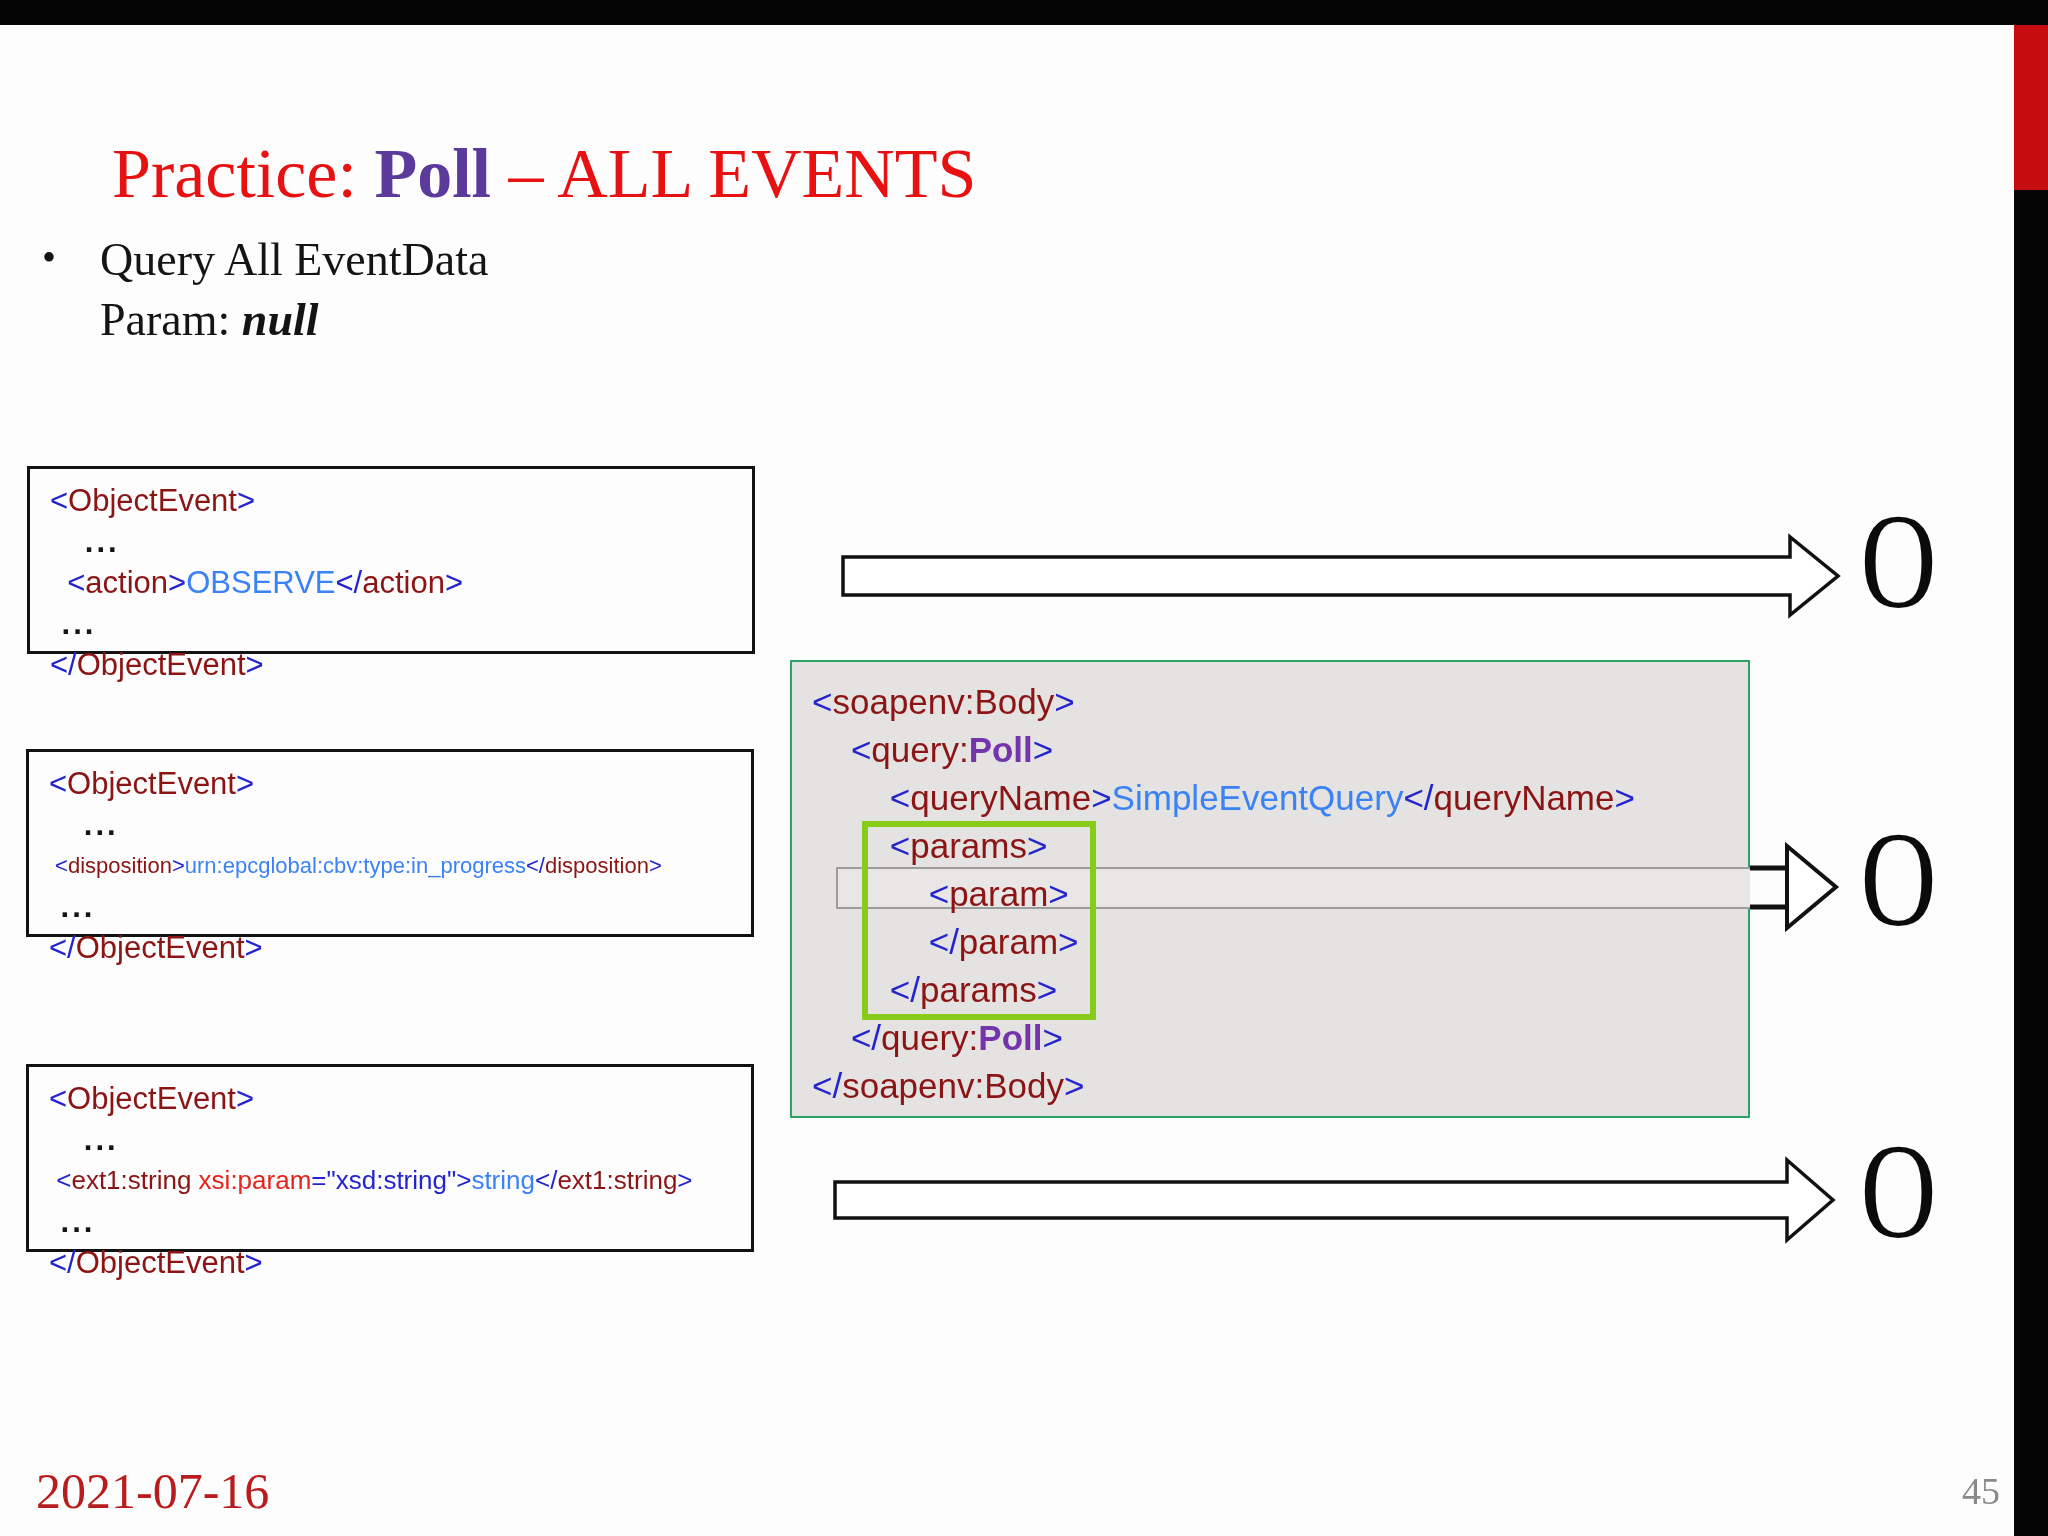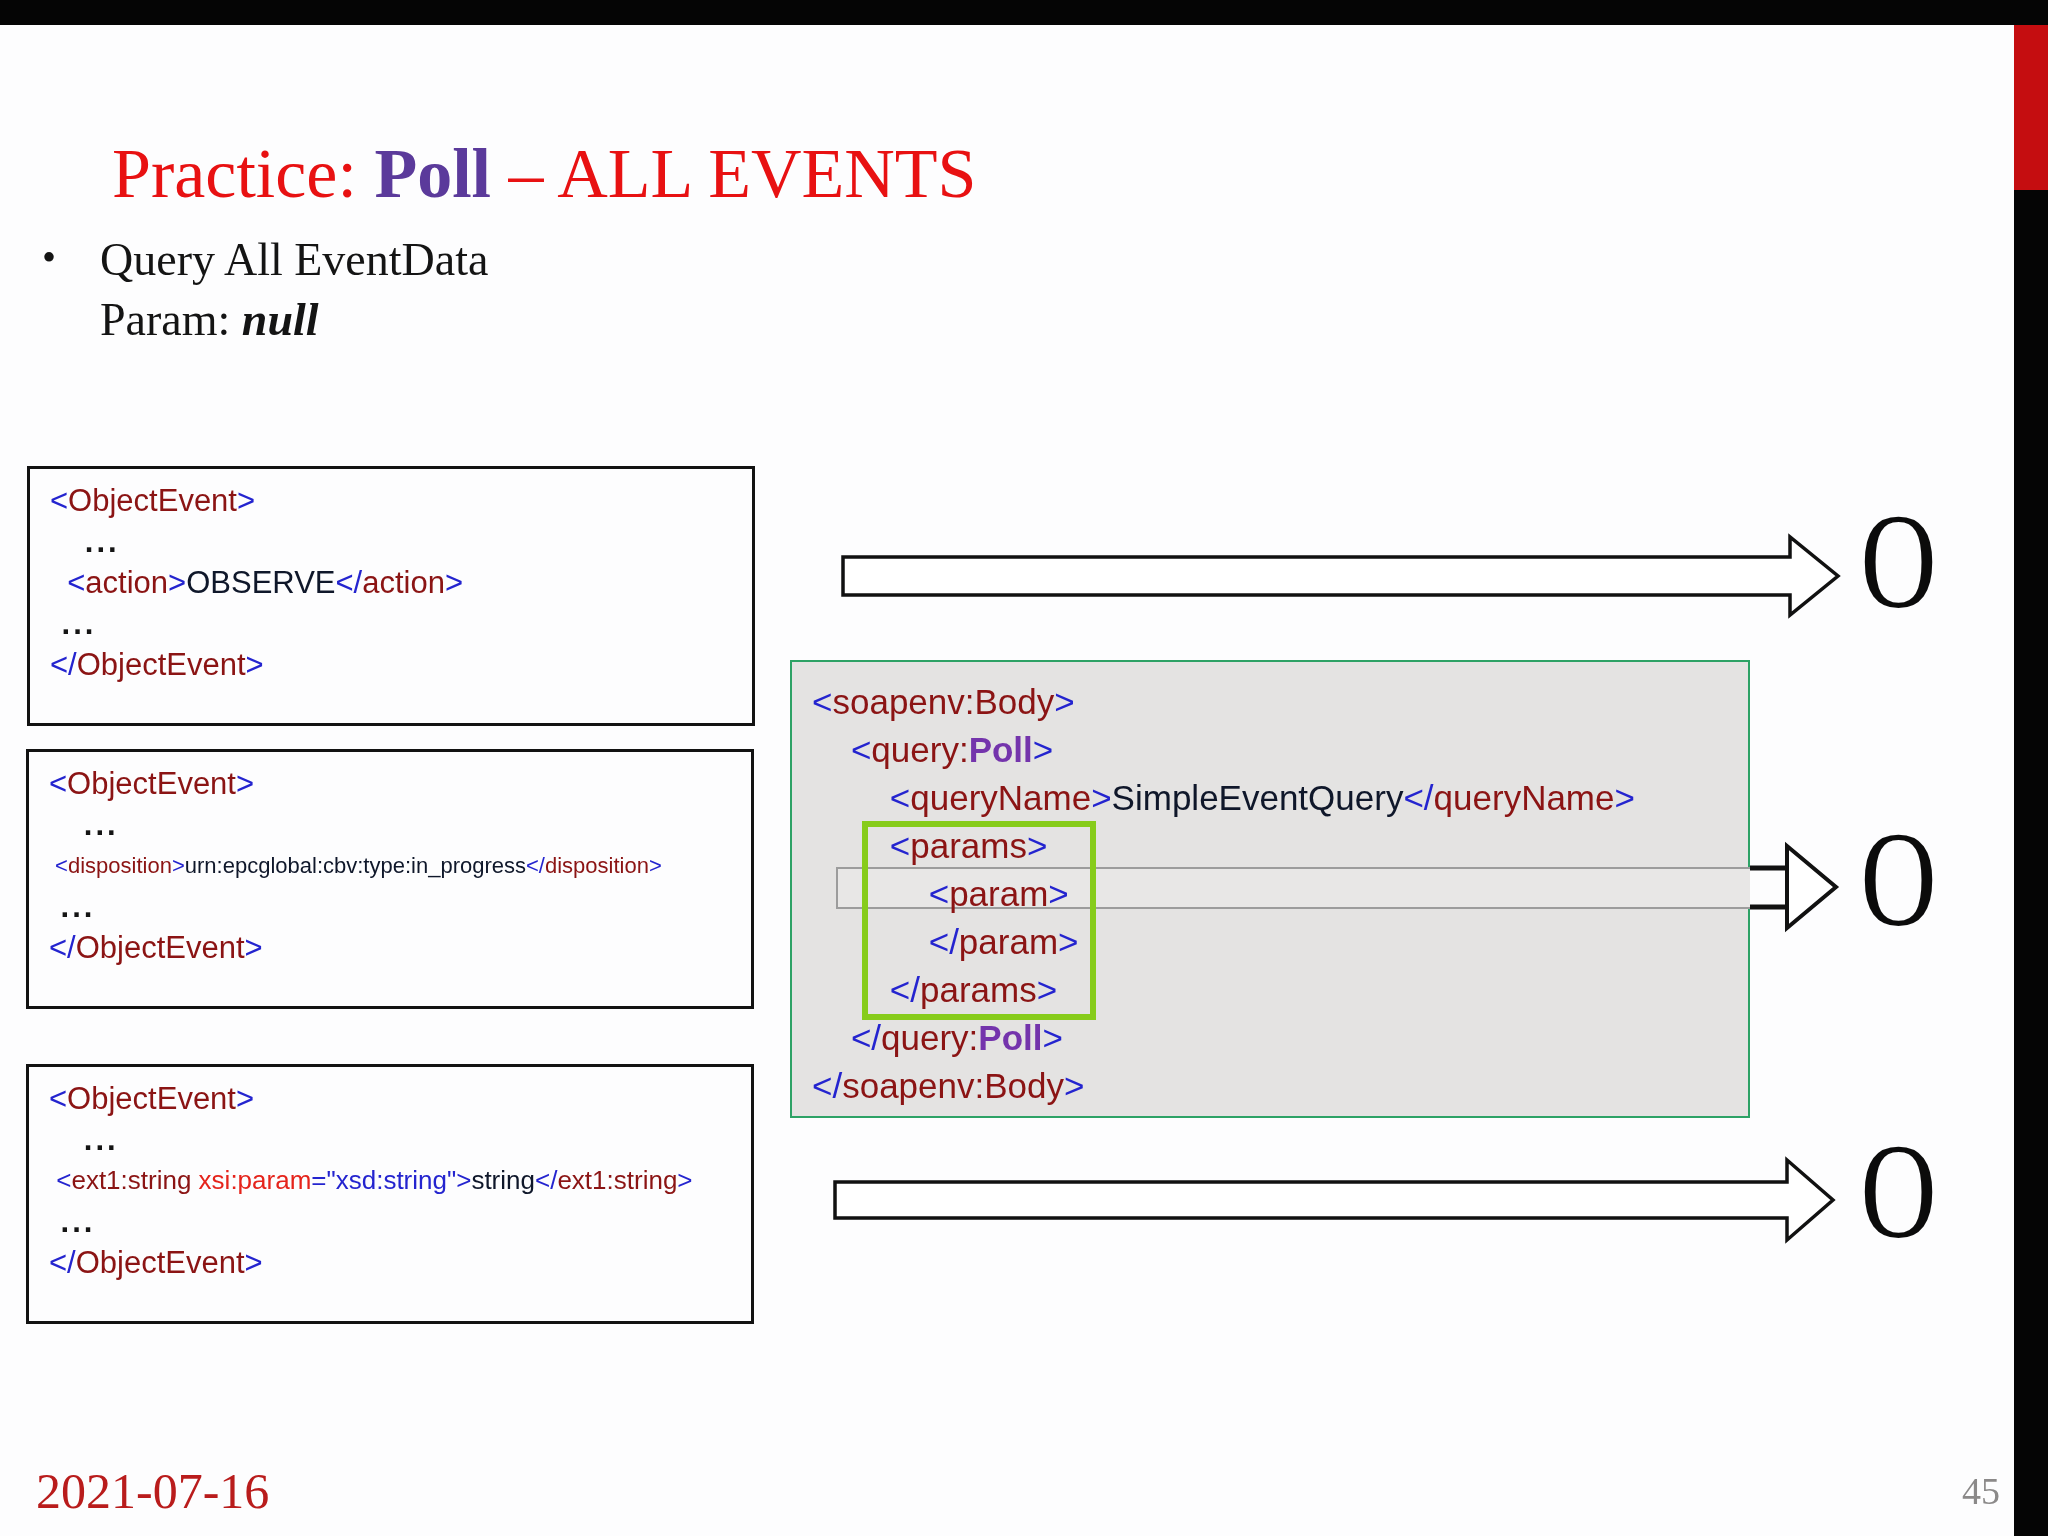--- a/index.html
+++ b/index.html
@@ -14,27 +14,27 @@
   
   .title{position:absolute;left:42px;top:60px;font-size:70px;line-height:76px;white-space:pre;}
   .title .t-red{color:#e81112;}
   .title .t-purple{color:#5b3a9b;font-weight:bold;}
   
   .bullet{position:absolute;left:42px;top:230px;font-size:46px;line-height:60px;color:#141414;}
   .bullet .marker{position:absolute;left:0;top:-2px;font-size:40px;}
   .bullet .b-lines{margin-left:58px;}
   .b-value{font-weight:bold;font-style:italic;}
   
-  .event-box{position:absolute;width:728px;height:260px;border:3px solid #121212;background:#fdfdfe;box-sizing:border-box;padding:11px 0 0 20px;}
+  .event-box{position:absolute;width:728px;height:188px;border:3px solid #121212;background:#fdfdfe;box-sizing:border-box;padding:11px 0 0 20px;}
   .code{font-family:"Liberation Sans",sans-serif;}
   .code-line{white-space:pre;height:41px;line-height:41px;font-size:31px;}
   .soap-lines .code-line{height:48px;line-height:48px;font-size:35px;}
   .seg-b{color:#2424cf;}
   .seg-m{color:#8b1414;}
-  .seg-k{color:#0f172a;}
+  .seg-k{color:#3b82f6;}
   .seg-p{color:#7434ac;font-weight:bold;}
   .seg-r{color:#e5231b;}
   .seg-d{color:#141414;font-weight:bold;letter-spacing:3px;}
   
   .soap-box{position:absolute;left:790px;top:660px;width:960px;height:458px;background:#e4e3e2;border:2px solid #2da266;box-sizing:border-box;z-index:1;}
   .param-band{position:absolute;left:836px;top:867px;width:914px;height:42px;background:#e8e7e6;border:2px solid #9c9c9c;border-right:none;box-sizing:border-box;z-index:2;}
   .param-highlight{position:absolute;left:862px;top:821px;width:234px;height:199px;border:6px solid #87cc1b;box-sizing:border-box;z-index:3;}
   .soap-lines{position:absolute;left:812px;top:678px;z-index:4;}
   
   .arrow-layer{position:absolute;left:0;top:0;z-index:5;pointer-events:none;}

